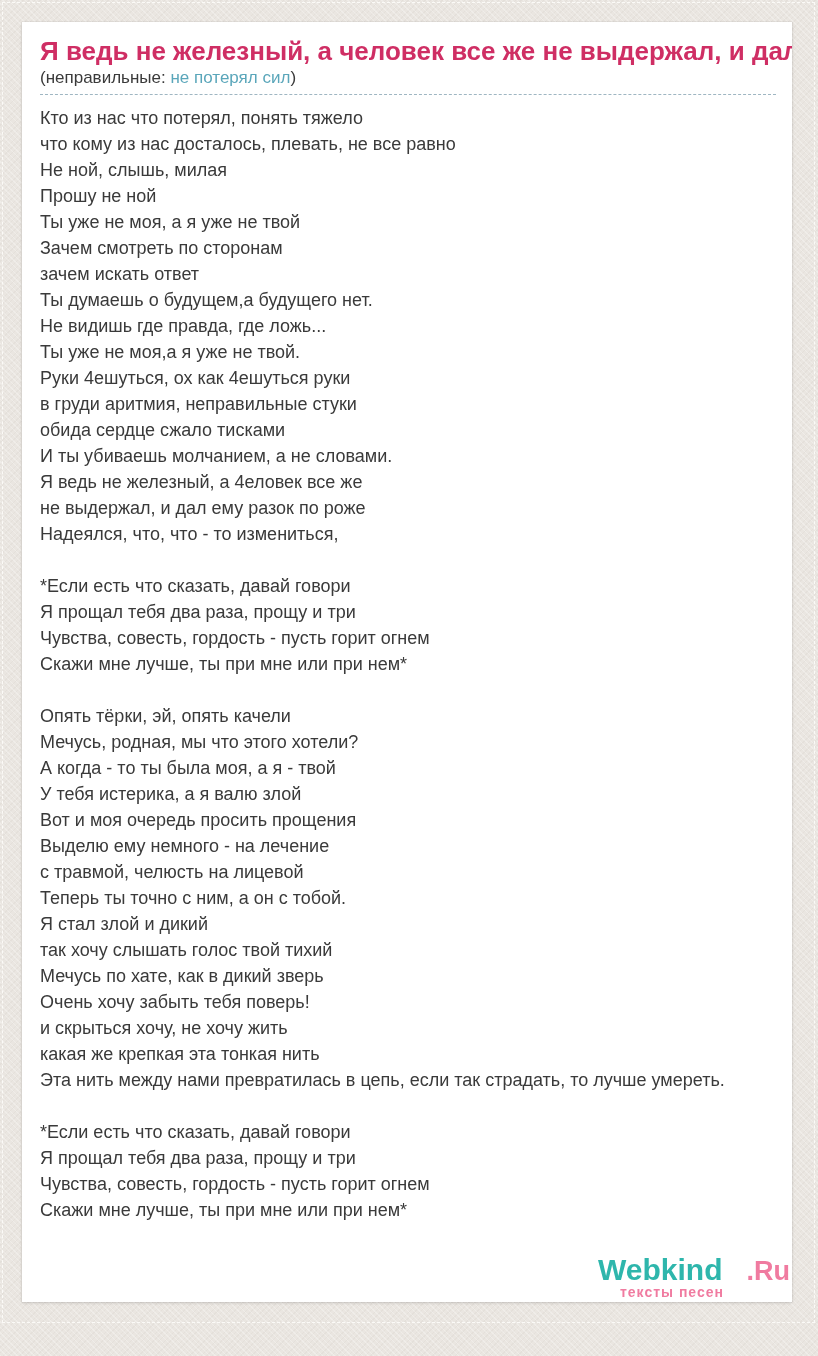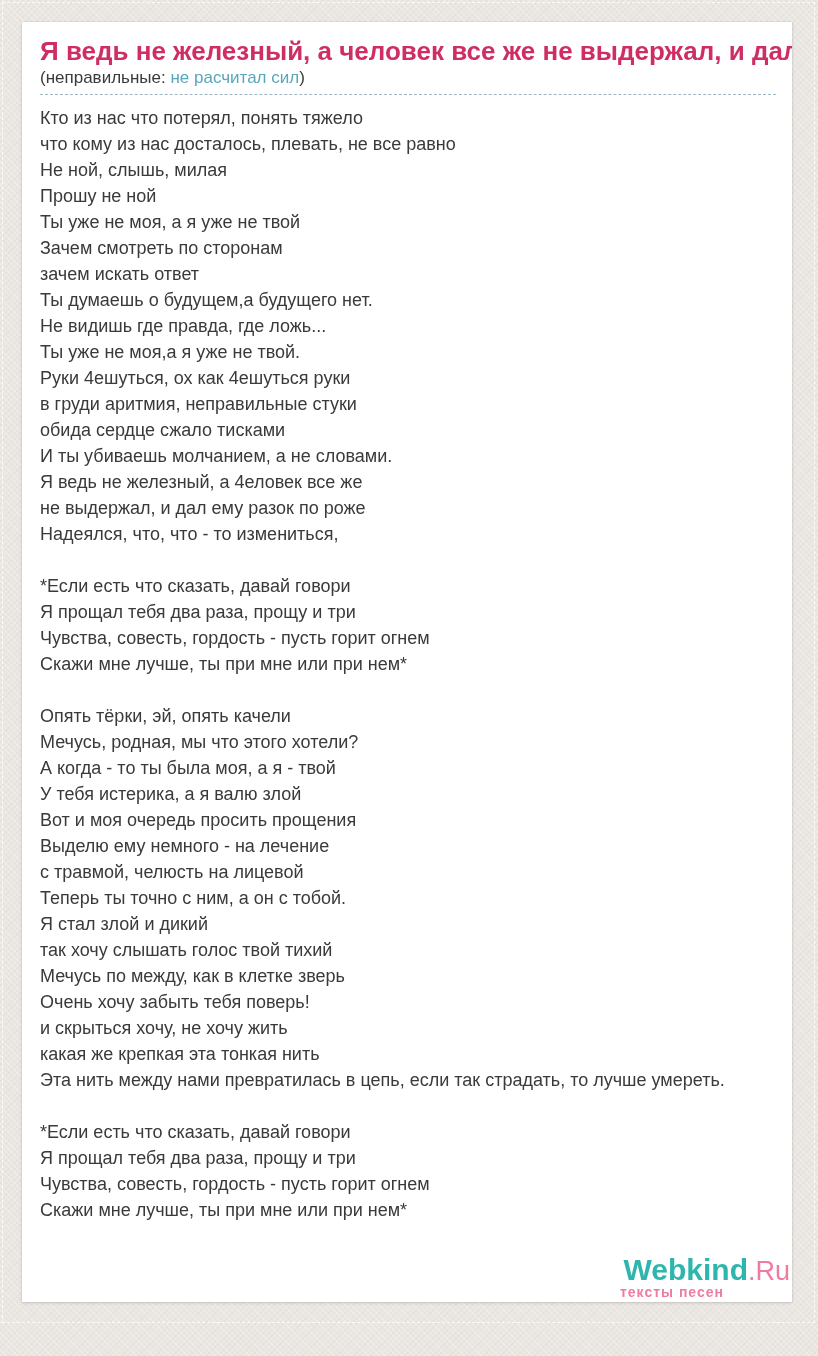--- a/index.html
+++ b/index.html
@@ -69,22 +69,23 @@
     line-height: 30px;
   }
   .logo-main {
     font-size: 30px;
     font-weight: bold;
     color: #2eb6ac;
     letter-spacing: 0px;
   }
   .logo-suffix {
     font-size: 27px;
-    font-weight: normal;
+    font-weight: bold;
     color: #f07ba0;
+    padding-left: 24px;
   }
   .logo-tagline {
     margin-top: -6px;
     margin-right: 66px;
     font-size: 14px;
     font-weight: bold;
     line-height: 16px;
     letter-spacing: 1px;
     color: #f07ba0;
   }
@@ -92,21 +93,21 @@
 </head>
 <body>
 
 <div class="dashed-frame"></div>
 
 <div class="card">
   <div class="card-inner">
 
     <h1 class="page-title">Я ведь не железный, а человек все же не выдержал, и дал ему</h1>
 
-    <div class="artist-line"><span>(неправильные: </span><a class="artist-link">не расчитал сил</a><span>)</span></div>
+    <div class="artist-line"><span>(неправильные: </span><a class="artist-link">не потерял сил</a><span>)</span></div>
 
     <div class="lyrics-block">
         <div class="lyric-line">Кто из нас что потерял, понять тяжело</div>
         <div class="lyric-line">что кому из нас досталось, плевать, не все равно</div>
         <div class="lyric-line">Не ной, слышь, милая</div>
         <div class="lyric-line">Прошу не ной</div>
         <div class="lyric-line">Ты уже не моя, а я уже не твой</div>
         <div class="lyric-line">Зачем смотреть по сторонам</div>
         <div class="lyric-line">зачем искать ответ</div>
         <div class="lyric-line">Ты думаешь о будущем,а будущего нет.</div>
@@ -128,21 +129,21 @@
         <div class="lyric-line">Опять тёрки, эй, опять качели</div>
         <div class="lyric-line">Мечусь, родная, мы что этого хотели?</div>
         <div class="lyric-line">А когда - то ты была моя, а я - твой</div>
         <div class="lyric-line">У тебя истерика, а я валю злой</div>
         <div class="lyric-line">Вот и моя очередь просить прощения</div>
         <div class="lyric-line">Выделю ему немного - на лечение</div>
         <div class="lyric-line">с травмой, челюсть на лицевой</div>
         <div class="lyric-line">Теперь ты точно с ним, а он с тобой.</div>
         <div class="lyric-line">Я стал злой и дикий</div>
         <div class="lyric-line">так хочу слышать голос твой тихий</div>
-        <div class="lyric-line">Мечусь по между, как в клетке зверь</div>
+        <div class="lyric-line">Мечусь по хате, как в дикий зверь</div>
         <div class="lyric-line">Очень хочу забыть тебя поверь!</div>
         <div class="lyric-line">и скрыться хочу, не хочу жить</div>
         <div class="lyric-line">какая же крепкая эта тонкая нить</div>
         <div class="lyric-line">Эта нить между нами превратилась в цепь, если так страдать, то лучше умереть.</div>
         <div class="lyric-line">&nbsp;</div>
         <div class="lyric-line">*Если есть что сказать, давай говори</div>
         <div class="lyric-line">Я прощал тебя два раза, прощу и три</div>
         <div class="lyric-line">Чувства, совесть, гордость - пусть горит огнем</div>
         <div class="lyric-line">Скажи мне лучше, ты при мне или при нем*</div>
       </div>

